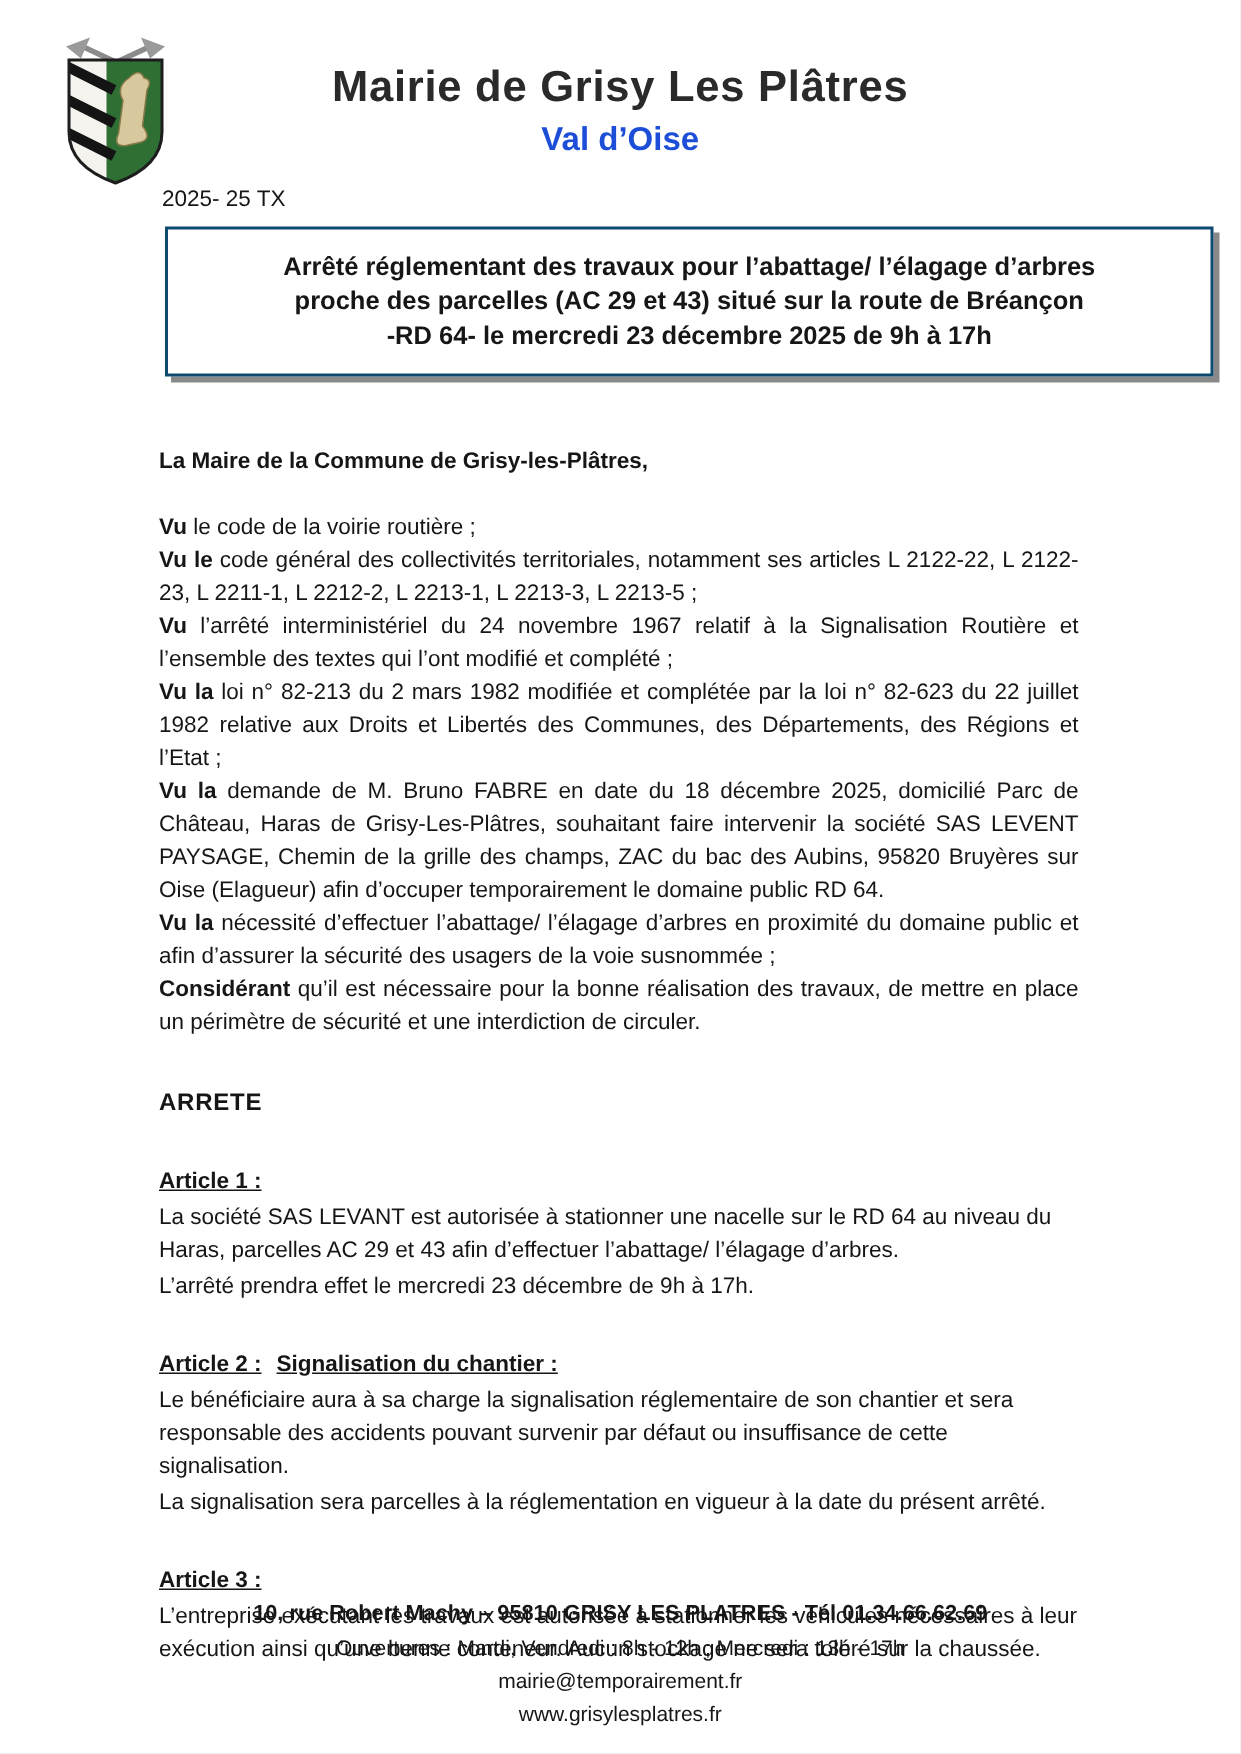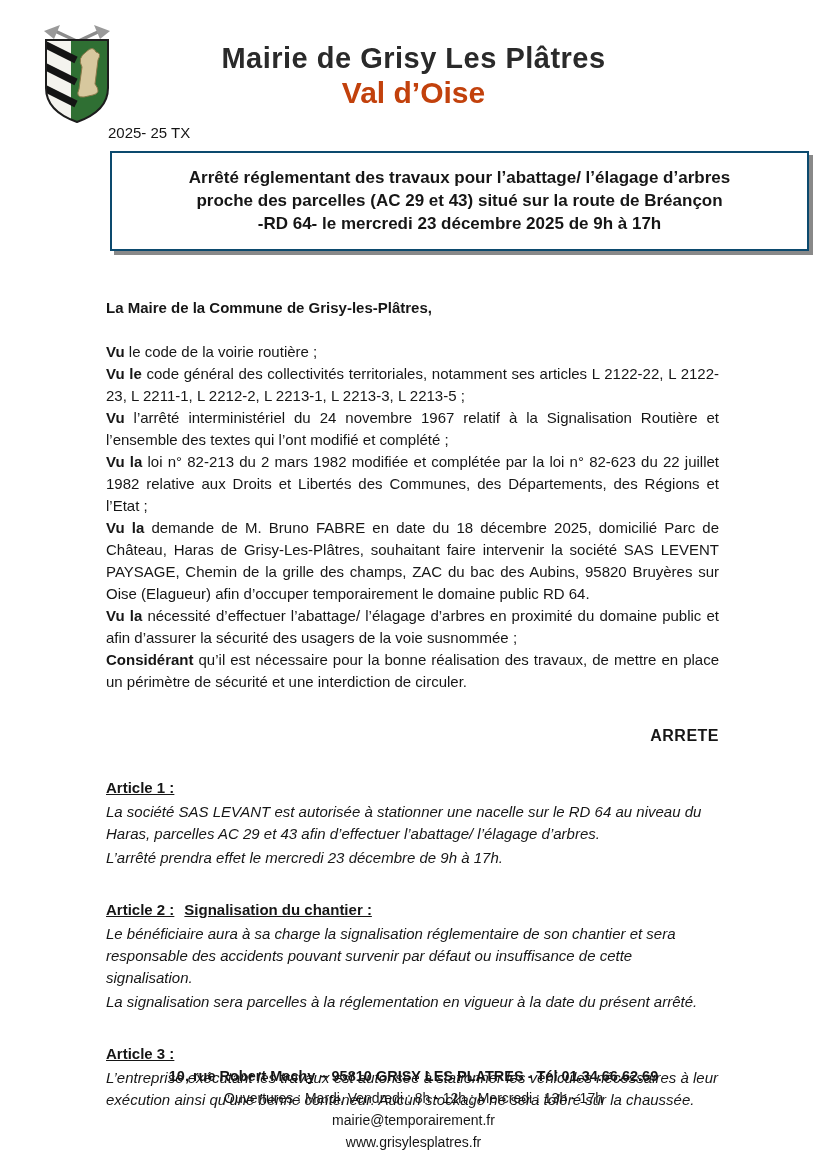--- a/index.html
+++ b/index.html
@@ -9,43 +9,43 @@
     margin:0 auto;
     background:#ffffff;
     font-family:"Liberation Sans", sans-serif;
     color:#161616;
     overflow:hidden;
     box-sizing:border-box;
   }
   .logo { position:absolute; left:40px; top:24px; }
   .header-text { padding-top:40px; text-align:center; }
   .title { font-size:29px; font-weight:bold; color:#2a2a2a; letter-spacing:0.5px; line-height:36px; }
-  .subtitle { font-size:30px; font-weight:bold; color:#c2410c; line-height:34px; }
+  .subtitle { font-size:22px; font-weight:bold; color:#1d4ed8; line-height:34px; }
   .reference { margin:14px 0 0 108px; font-weight:normal; font-size:15px; }
   .subject-box {
     margin:10px 18px 0 110px;
     border:2px solid #0c4a6e;
     box-shadow:4px 4px 0 rgba(40,40,40,0.55);
     padding:13px 24px 14px 24px;
     text-align:center;
     font-weight:bold;
     font-size:17px;
     line-height:23px;
     background:#fff;
   }
   .body-col { margin:0 108px 0 106px; font-size:15px; line-height:22px; }
   .opening { margin-top:46px; font-weight:bold; }
   .recitals { margin-top:22px; }
   .recitals p { margin:0; text-align:justify; }
   .recitals p strong { font-weight:bold; }
-  .decision-title { text-align:right; font-weight:bold; font-size:16px; margin:32px 0 24px 0; letter-spacing:0.5px; }
+  .decision-title { text-align:left; font-weight:bold; font-size:16px; margin:32px 0 24px 0; letter-spacing:0.5px; }
   .article { margin-top:30px; }
   .article-heading { font-weight:bold; text-decoration:underline; }
   .article-subheading { font-weight:bold; text-decoration:underline; margin-left:10px; }
-  .article p { margin:2px 0 0 0;font-style:italic; }
+  .article p { margin:2px 0 0 0; }
   .footer { position:absolute; left:0; right:0; bottom:16px; text-align:center; font-size:14px; line-height:22px; }
   .footer .f-bold { font-weight:bold; font-size:14.5px; }
 </style>
 </head>
 <body>
 
 <div class="page">
 
   <div class="logo">
     <svg width="74" height="102" viewBox="0 0 74 102" aria-hidden="true">

